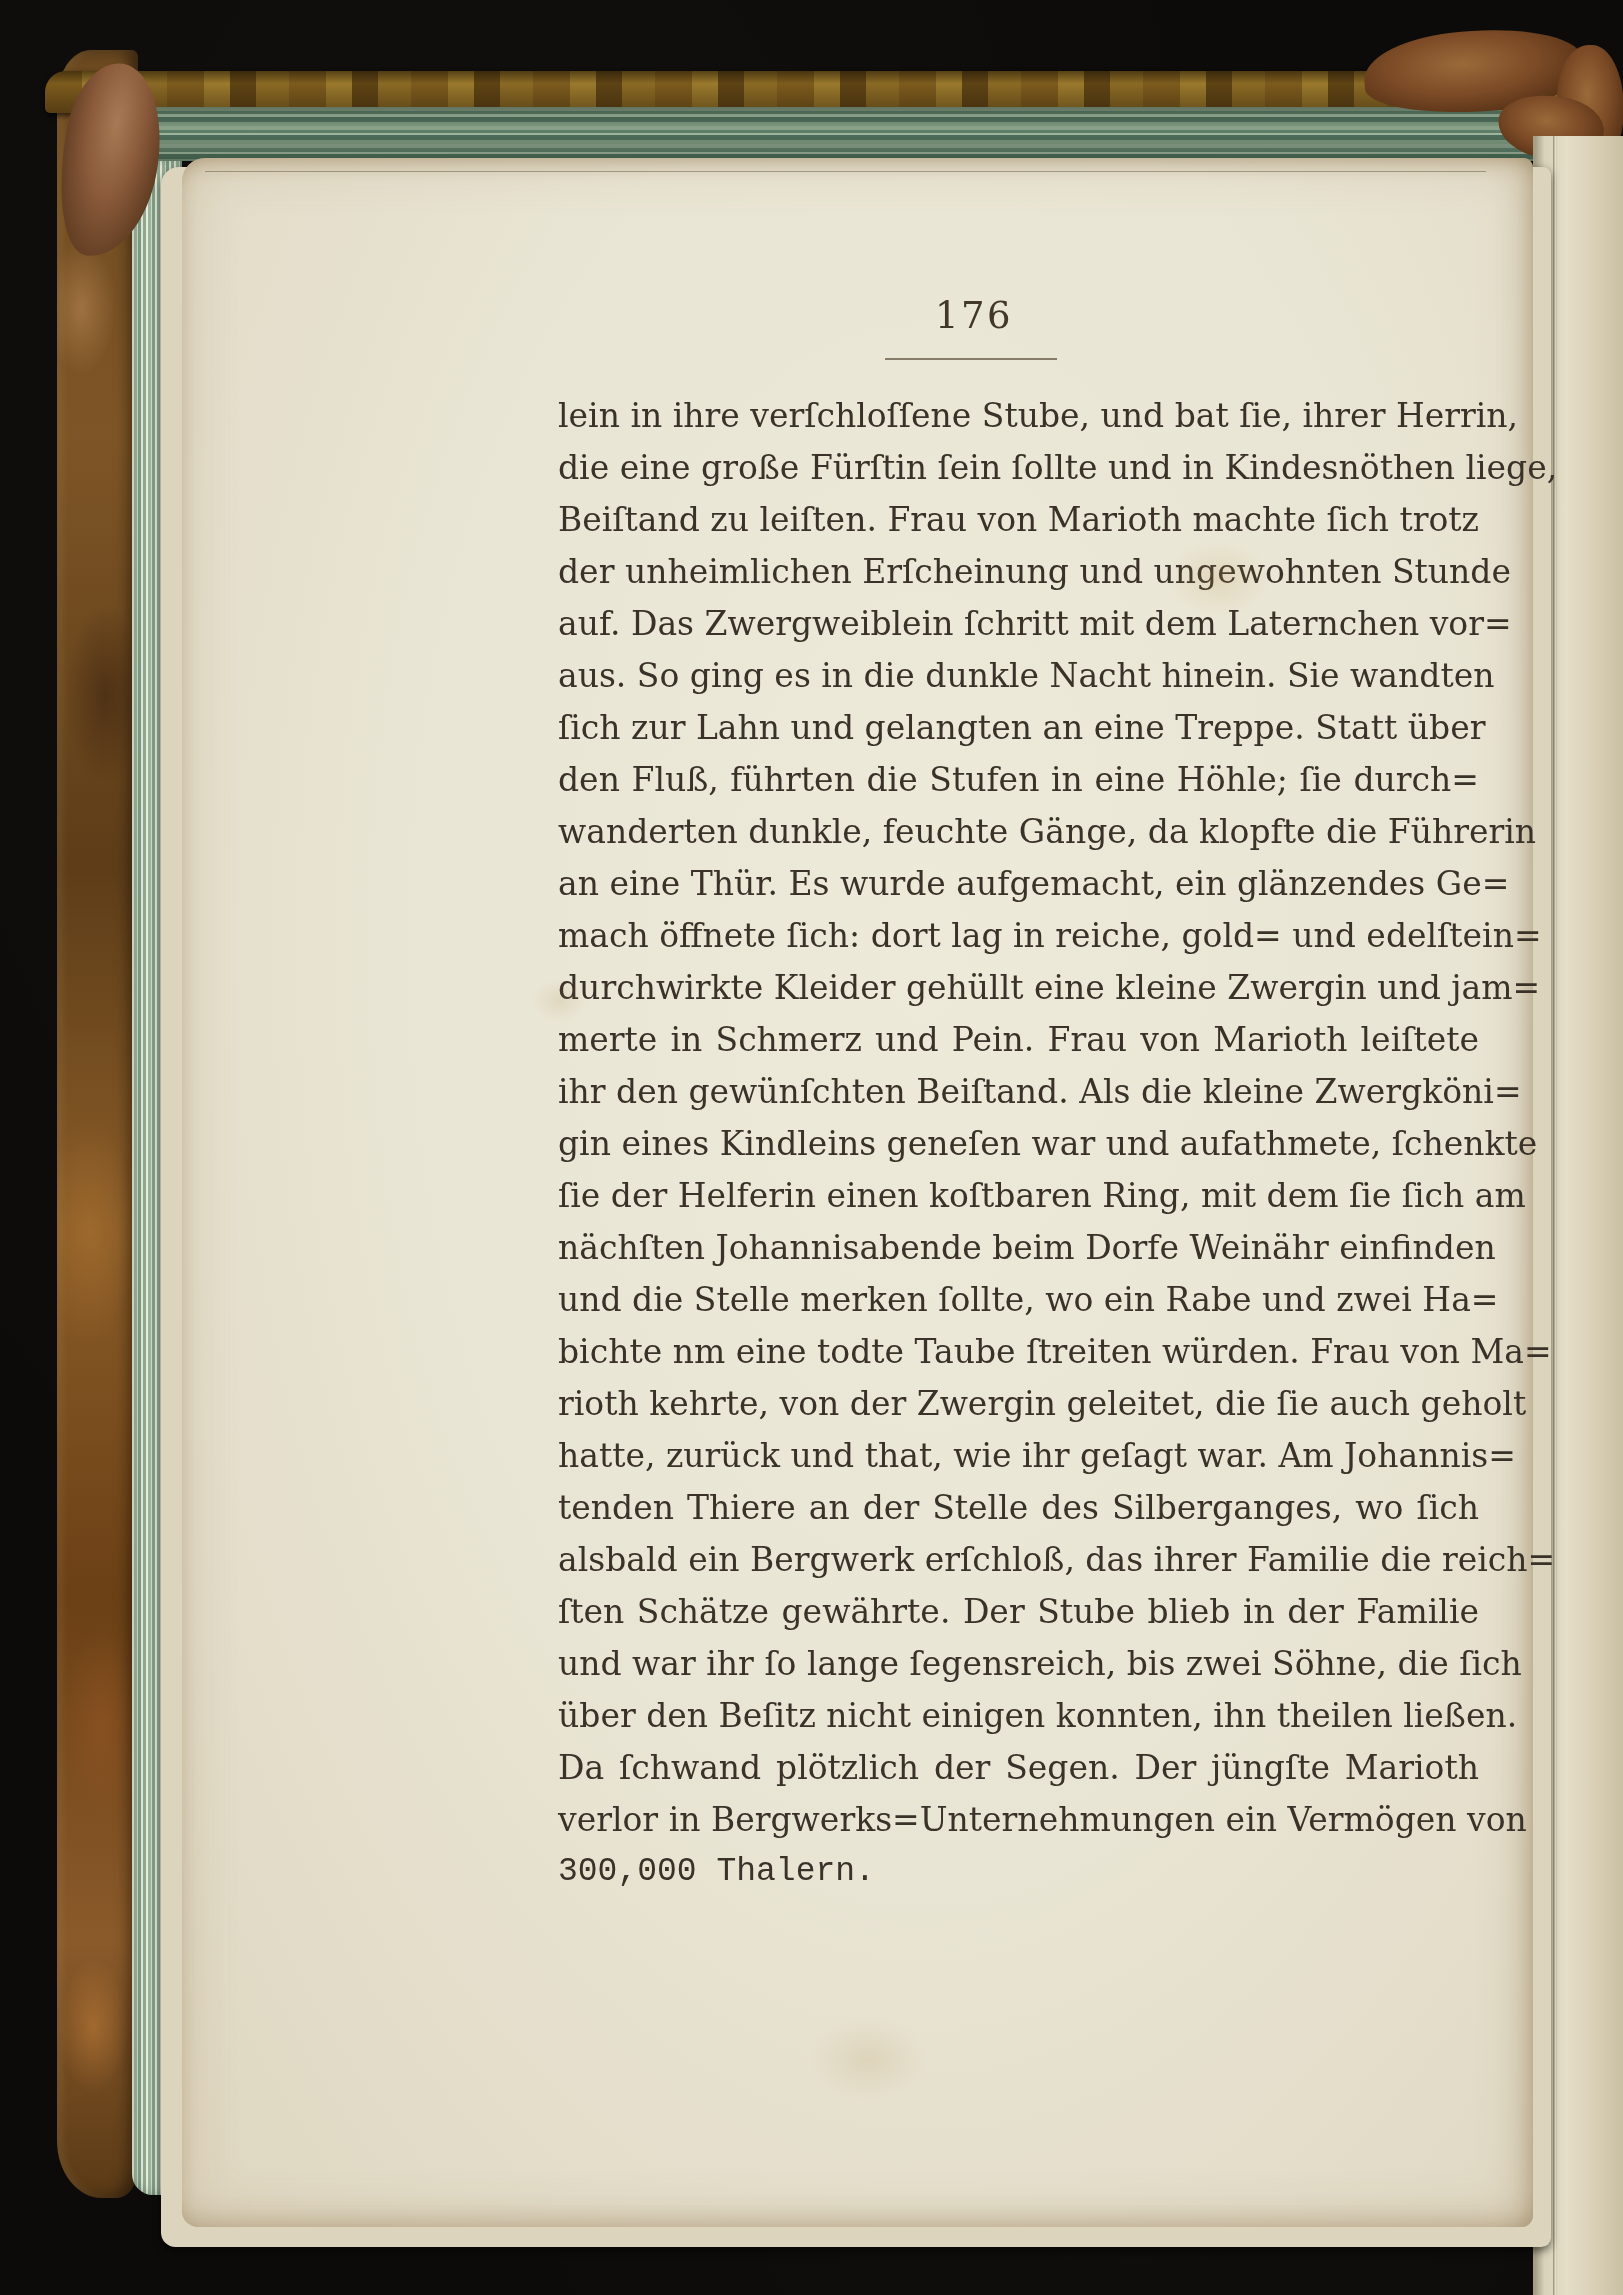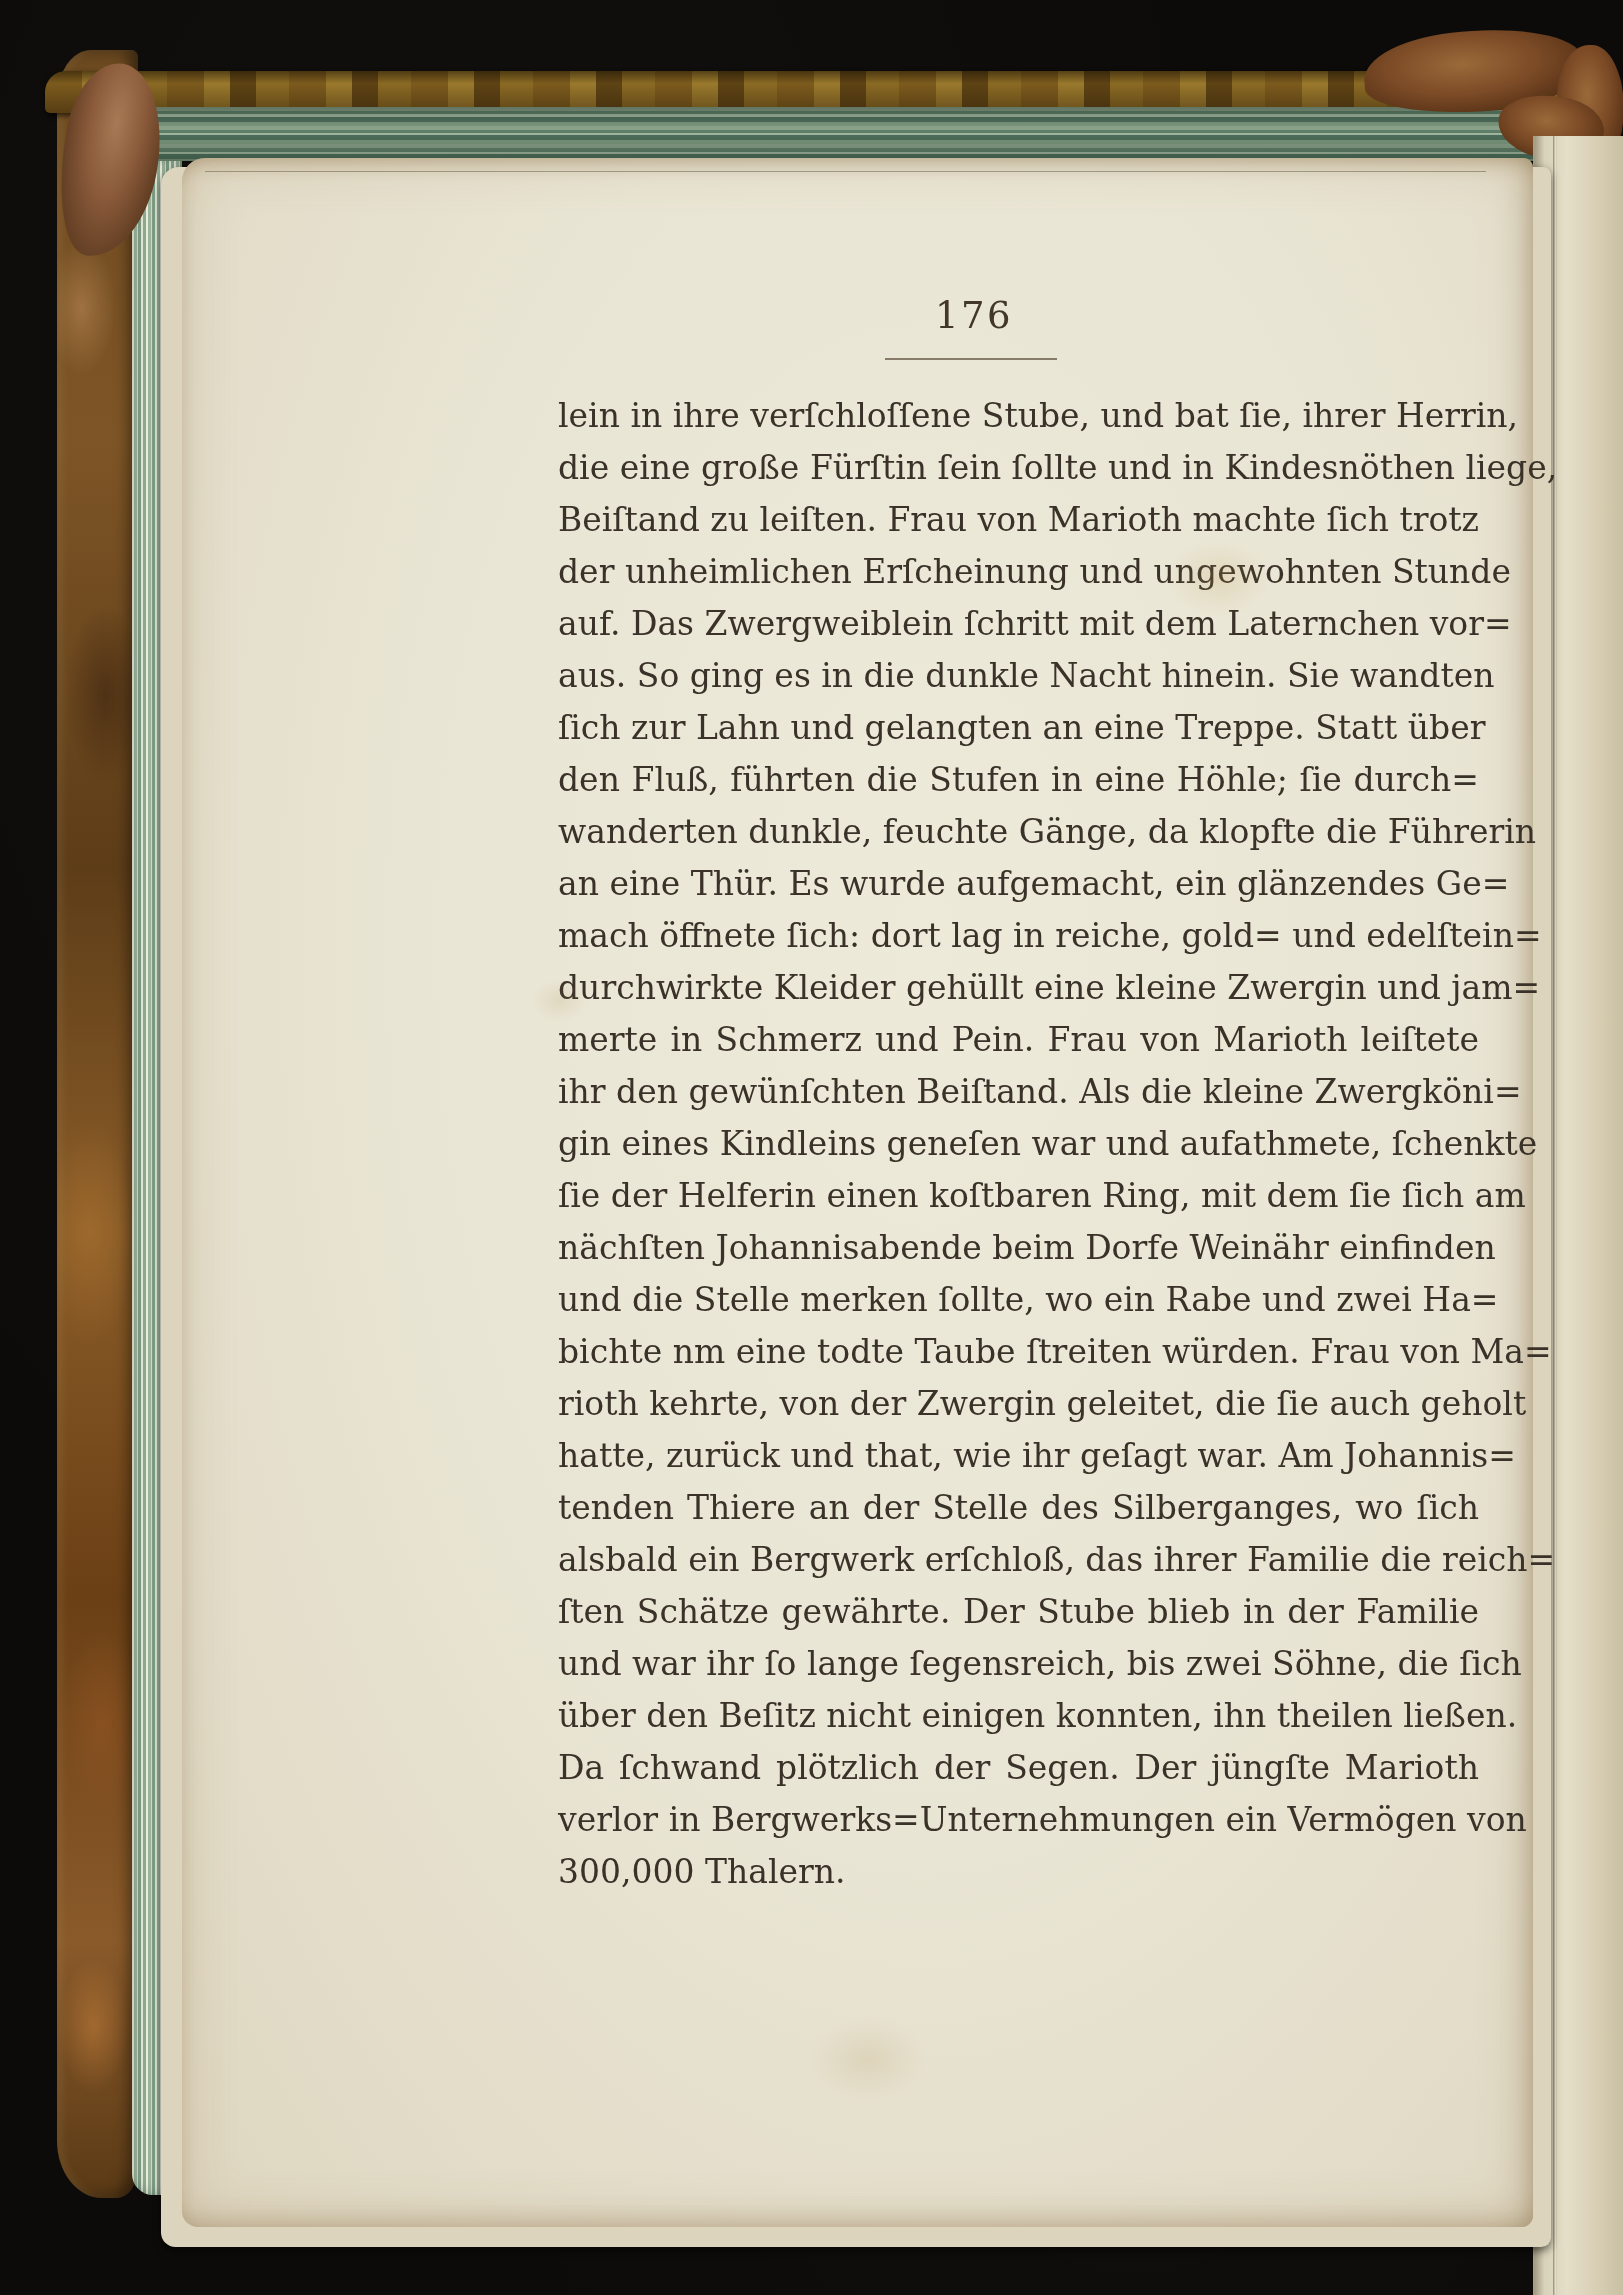--- a/index.html
+++ b/index.html
@@ -103,21 +103,21 @@
     position:absolute;left:703px;top:200px;width:172px;height:0;
     border-top:2.4px solid rgba(80,66,46,.65);
   }
   .text-block{
     position:absolute;left:328px;top:232px;width:921px;
     font-size:33px;line-height:52px;color:#3a3128;
     text-rendering:optimizeLegibility;
     margin-left:48px;
   }
   .line{text-align:justify;text-align-last:justify;white-space:nowrap;}
-  .line.last{text-align-last:left;}
+  .line.last{text-align-last:left;font-family:Liberation Mono, monospace;}
 
   .stain{border-radius:50%;}
   .stain1{left:983px;top:382px;width:106px;height:77px;
     background:radial-gradient(ellipse, rgba(190,155,85,.20), transparent 70%);}
   .stain2{left:349px;top:820px;width:57px;height:45px;
     background:radial-gradient(ellipse, rgba(165,125,60,.14), transparent 70%);}
   .stain3{left:625px;top:1859px;width:122px;height:85px;
     background:radial-gradient(ellipse, rgba(175,140,80,.16), transparent 70%);}
 </style>
 </head>

